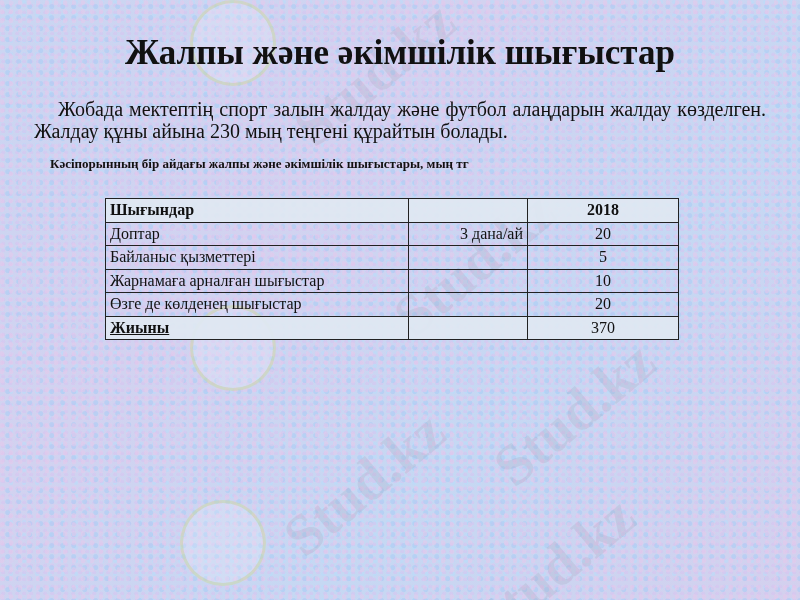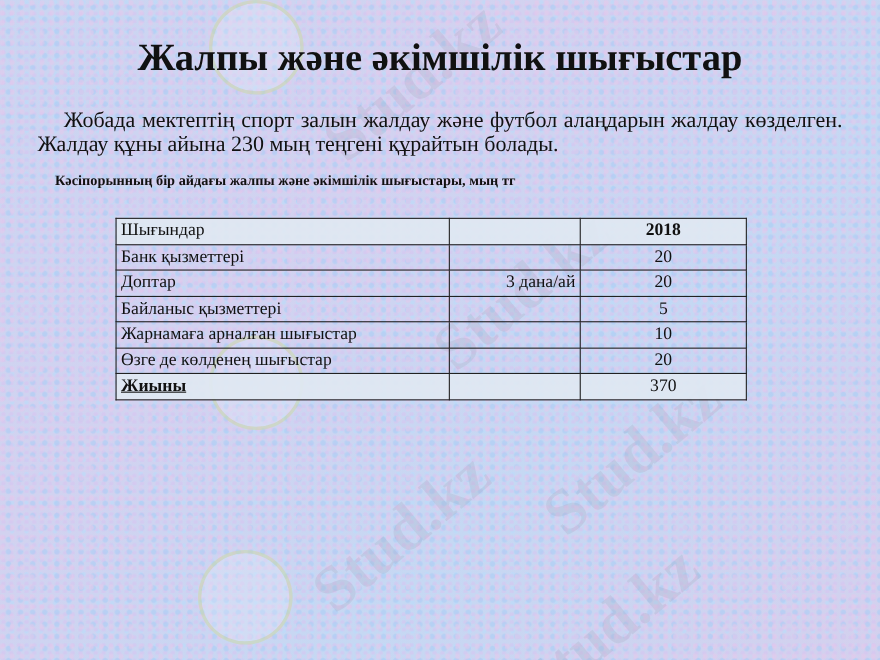--- a/index.html
+++ b/index.html
@@ -47,21 +47,21 @@
     table.expenses td {
       border: 1.5px solid #222; height: 22.5px; padding: 0 4px; line-height: 22px;
       white-space: nowrap;
     }
     table.expenses td.c1 { width: 294px; text-align: left; }
     table.expenses td.c2 { width: 110px; text-align: right; margin-left: 20px; }
     table.expenses td.c3 { width: 142px; text-align: center; }
     table.expenses tr.head td, table.expenses tr.total td {
       background: rgba(224,232,242,0.92);
     }
-    table.expenses tr.head td.c1 { font-weight: normal; }
+    table.expenses tr.head td.c1 { font-weight: bold; }
     table.expenses tr.head td.c3 { font-weight: bold; }
     table.expenses tr.total td.c1 { font-weight: bold; text-decoration: underline; }
   </style>
 </head>
 <body>
 
 <div class="logo-mark" style="left:190px;top:0px;"></div>
 <div class="logo-mark" style="left:190px;top:305px;"></div>
 <div class="logo-mark" style="left:180px;top:500px;"></div>
 <div class="watermark" style="left:280px;top:40px;">Stud.kz</div>
@@ -75,25 +75,20 @@
 <p class="intro">Жобада мектептің спорт залын жалдау және футбол алаңдарын жалдау көзделген. Жалдау құны  айына 230 мың теңгені құрайтын болады.</p>
 
 <p class="caption">Кәсіпорынның бір айдағы жалпы және әкімшілік шығыстары, мың тг</p>
 
 <table class="expenses">
   <tbody>
       <tr class="head">
     <td class="c1">Шығындар</td>
     <td class="c2"></td>
     <td class="c3">2018</td>
-  </tr>
-  <tr>
-    <td class="c1">Банк қызметтері</td>
-    <td class="c2"></td>
-    <td class="c3">20</td>
   </tr>
   <tr>
     <td class="c1">Доптар</td>
     <td class="c2">3 дана/ай</td>
     <td class="c3">20</td>
   </tr>
   <tr>
     <td class="c1">Байланыс қызметтері</td>
     <td class="c2"></td>
     <td class="c3">5</td>

